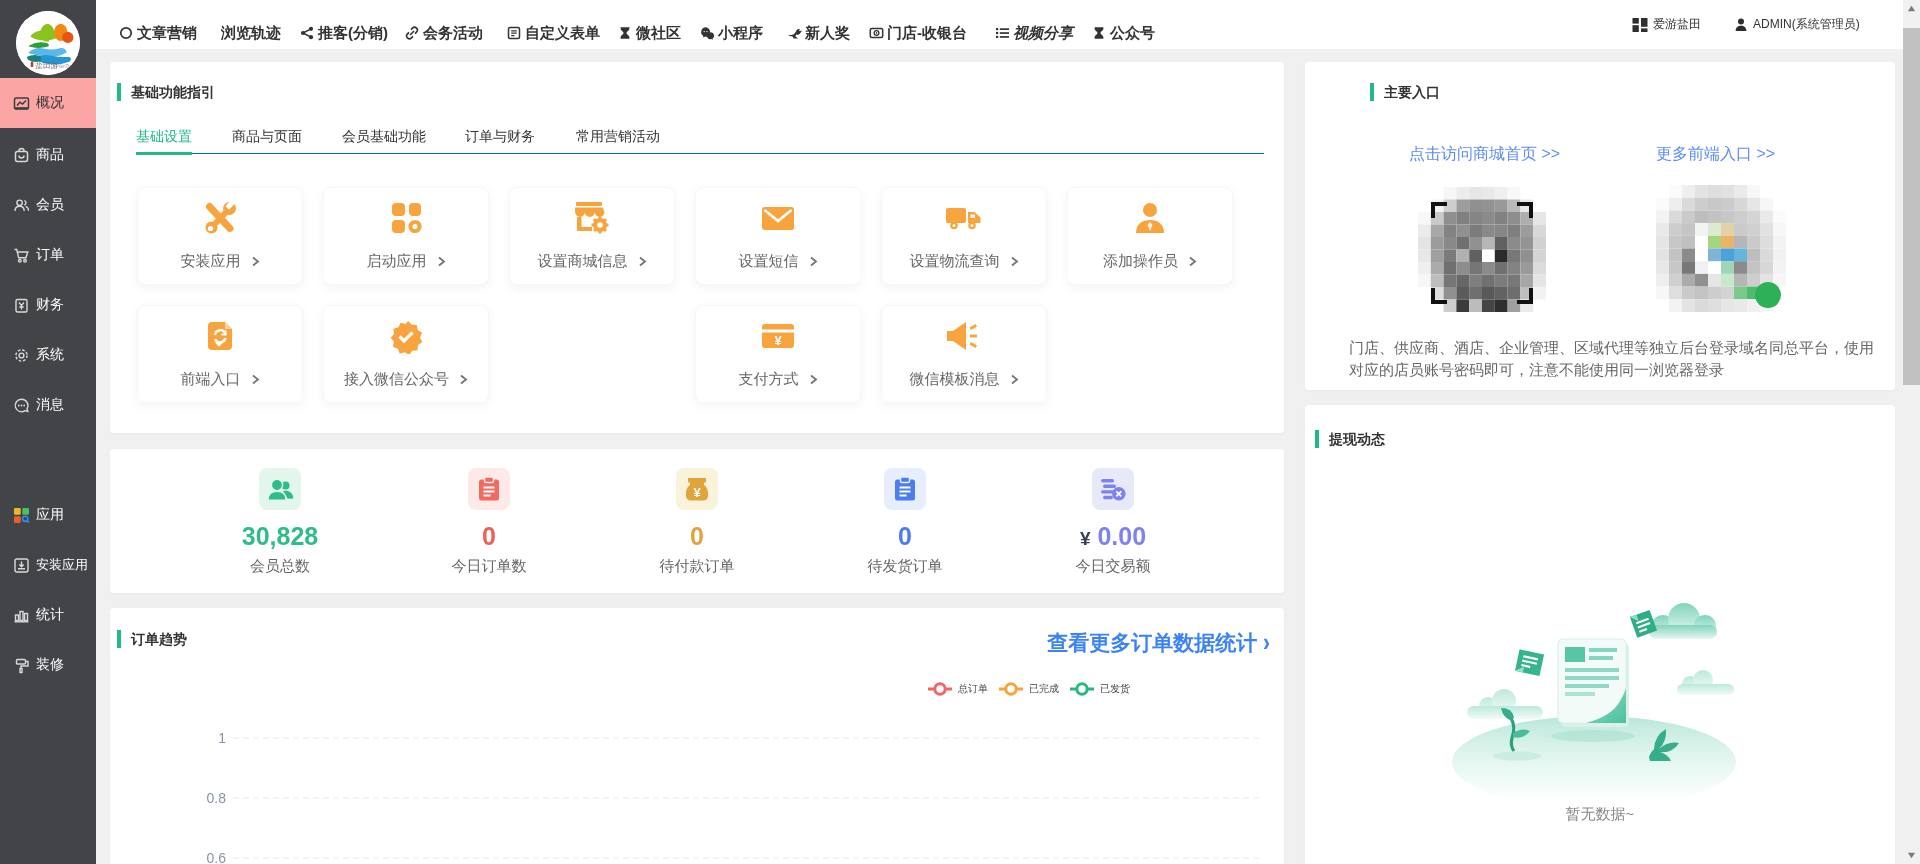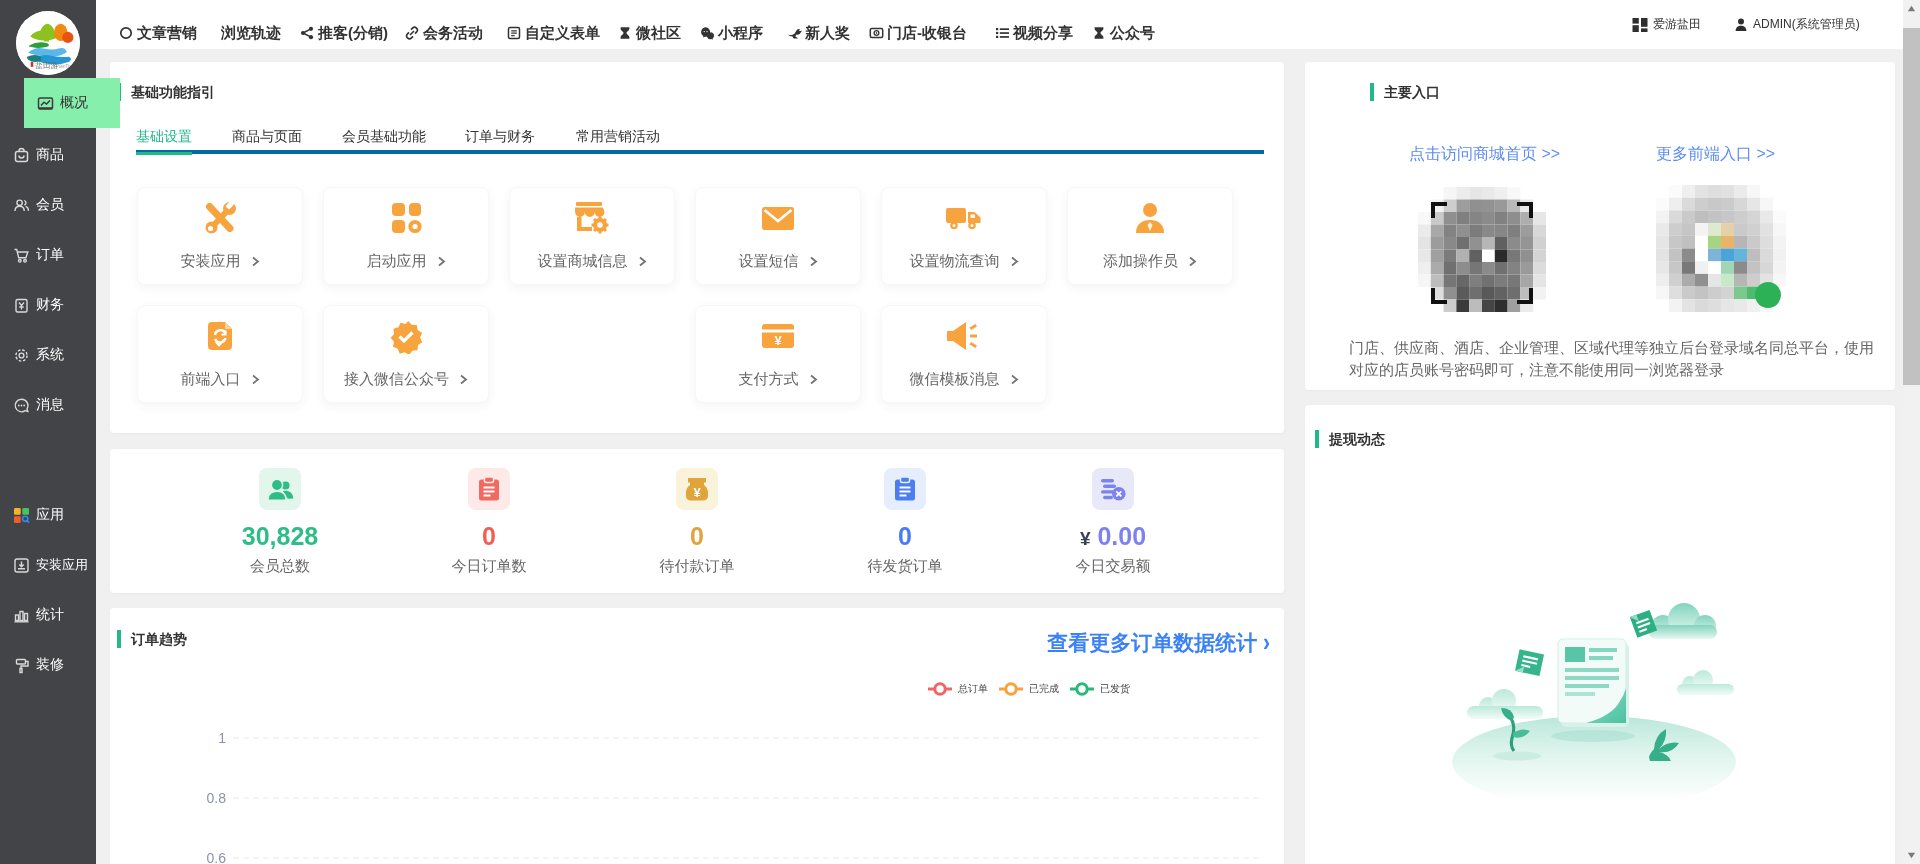--- a/index.html
+++ b/index.html
@@ -2,34 +2,34 @@
 <html lang="zh"><head>
 <meta charset="utf-8">
 <title>dashboard</title>
 <style>
 * { margin:0; padding:0; box-sizing:border-box; }
 html,body { width:1920px; height:864px; overflow:hidden; font-family:"Liberation Sans",sans-serif; background:#f0f0f0; }
 .sidebar { position:fixed; left:0; top:0; width:96px; height:864px; background:#434447; z-index:10; }
 .logo { position:absolute; left:16px; top:11px; width:64px; height:64px; border-radius:50%; background:#fff; overflow:hidden; }
 .menu-item { position:absolute; left:0; width:96px; height:50px; color:#fff; font-size:14px; display:flex; align-items:center; }
 .menu-item .mi { width:17px; height:17px; margin-left:13px; margin-right:6px; flex:0 0 auto; }
-.menu-item.active { background:#86efac; color:#333;margin-left:24px; }
+.menu-item.active { background:#fca5a5; color:#333; }
 .topnav { position:fixed; left:96px; top:0; width:1807px; height:49px; background:#fff; z-index:5; }
 .nav-item { position:absolute; top:0; height:59px; display:flex; align-items:center; padding-top:7px; font-size:15px; color:#333; font-weight:700; }
 .nav-item .ni { width:14px; height:14px; margin-right:4px; }
 .nav-right { position:absolute; top:0; height:49px; display:flex; align-items:center; font-size:12px; color:#333; }
 .card { position:absolute; background:#fff; border-radius:4px; box-shadow:0 1px 3px rgba(0,0,0,0.03); }
 .ctitle { position:absolute; font-size:14px; font-weight:700; color:#333; line-height:18px; }
 .ctitle::before { content:""; position:absolute; left:-14px; top:0px; width:4px; height:18px; background:#21b98a; }
 #card-guide { left:110px; top:62px; width:1174px; height:371px; }
 #card-stats { left:110px; top:449px; width:1174px; height:144px; }
 #card-chart { left:110px; top:608px; width:1174px; height:420px; }
 #card-entry { left:1305px; top:62px; width:590px; height:328px; }
 #card-cash  { left:1305px; top:405px; width:590px; height:620px; }
-.tabs { position:absolute; left:26px; top:66px; width:1128px; border-bottom:4px solid #0369a1; height:26px; }
+.tabs { position:absolute; left:26px; top:66px; width:1128px; border-bottom:1px solid #0369a1; height:26px; }
 .tab { position:absolute; top:0; font-size:14px; color:#333; }
 .tab.active { color:#21b98a; }
 .tab.active::after { content:""; position:absolute; left:0; right:0; top:24px; height:3px; background:#21b98a; }
 .tile { position:absolute; width:166px; height:98px; background:#fff; border:1px solid #f7f7f7; border-radius:8px; box-shadow:0 3px 10px rgba(60,60,60,0.06); }
 .tile .ticon { position:absolute; left:0; right:0; top:10px; height:40px; display:flex; align-items:center; justify-content:center; }
 .tile .tlabel { position:absolute; left:0; right:0; top:64px; text-align:center; font-size:15px; color:#666; }
 .tlabel svg.chv { vertical-align:-1px; }
 .stat { position:absolute; top:0; width:200px; text-align:center; }
 .stat .sicon { margin:19px auto 0; width:42px; height:42px; border-radius:8px; display:flex; align-items:center; justify-content:center; }
 .stat .snum { margin-top:12px; font-size:25px; font-weight:700; }
@@ -167,21 +167,21 @@
   <div class="nav-item" style="left:691px;"><span class="ni"><svg width="16" height="14" viewBox="0 0 16 14">
           <g fill="#333">
             <path d="M1 8.5 c2.5 1.2 5.5.6 6.8-1.2 l2-3.2 c.8-1.2 2.3-1.5 3.4-.8 l-1.5.9 1.2.8 2.1-.3 -1.8 2.5 c-1 1.4-2.6 1.8-4 1.2 l-.8 2 2.8 2 h-4.5 l-1.5-2.2 c-1.6.3-3-.3-4.2-1.7 Z"></path>
           </g>
         </svg></span>新人奖</div>
   <div class="nav-item" style="left:773px;"><span class="ni"><svg width="15" height="14" viewBox="0 0 15 14">
           <rect x="1.3" y="2.5" width="12.4" height="9" rx="1.5" fill="none" stroke="#333" stroke-width="1.5"></rect>
           <circle cx="7.5" cy="7" r="2.4" fill="none" stroke="#333" stroke-width="1.3"></circle>
           <path d="M6.7 7 h1.6 M7.5 6 v2" stroke="#333" stroke-width=".8"></path>
         </svg></span>门店-收银台</div>
-  <div class="nav-item" style="left:899px;"><span class="ni"><svg width="15" height="14" viewBox="0 0 15 14">
+  <div class="nav-item" style="left:899px;font-style:italic;"><span class="ni"><svg width="15" height="14" viewBox="0 0 15 14">
           <g fill="#333">
             <rect x="1" y="2" width="2.2" height="2.2"></rect>
             <rect x="1" y="5.9" width="2.2" height="2.2"></rect>
             <rect x="1" y="9.8" width="2.2" height="2.2"></rect>
             <rect x="4.8" y="2.3" width="9.2" height="1.7"></rect>
             <rect x="4.8" y="6.2" width="9.2" height="1.7"></rect>
             <rect x="4.8" y="10.1" width="9.2" height="1.7"></rect>
           </g>
         </svg></span>视频分享</div>
   <div class="nav-item" style="left:996px;"><span class="ni"><svg width="14" height="14" viewBox="0 0 14 14">
@@ -731,20 +731,21 @@
 <path d="M179 98 v35 h-46 q28-5 37-15 q7-8 9-20 Z" fill="#eefaf6"></path>
 <path d="M179 133 h-40 q26-7 34-22 q4-6 6-13 Z" fill="url(#foldg)"></path>
 <g fill="#35ae89">
           <path d="M207 159 q1-14 12-20 q1 12-7 20 q9-8 20-6 q-7 11-20 9 q9 2 12 9 h-21 q-3-5 4-12 z"></path>
         </g>
 <path d="M64 128 q5 9 1 20 q-2 8 2 13" fill="none" stroke="#2f9e7c" stroke-width="3.2"></path>
 <path d="M65 131 q-9-3-11-13 q11 0 13 9 Z" fill="#35ae89"></path>
 <path d="M66 143 q9-6 17-2 q-7 9-17 6 Z" fill="#49bd97"></path>
 <ellipse cx="70" cy="166" rx="24" ry="4.5" fill="#bce6d9" opacity="0.6"></ellipse>
 </svg></div>
+  <div style="position:absolute;left:0;top:400px;width:100%;text-align:center;font-size:15px;color:#888;">暂无数据~</div>
 </div>
 
 <div class="scrollbar">
   <div class="sb-btn" style="top:0;">
       <svg width="9" height="9" viewBox="0 0 10 10">
         <path d="M5 2 L9 8 L1 8 Z" fill="#7a7a7a"></path>
       </svg>
     </div>
   <div class="sb-thumb"></div>
   <div class="sb-btn" style="top:847px;">

